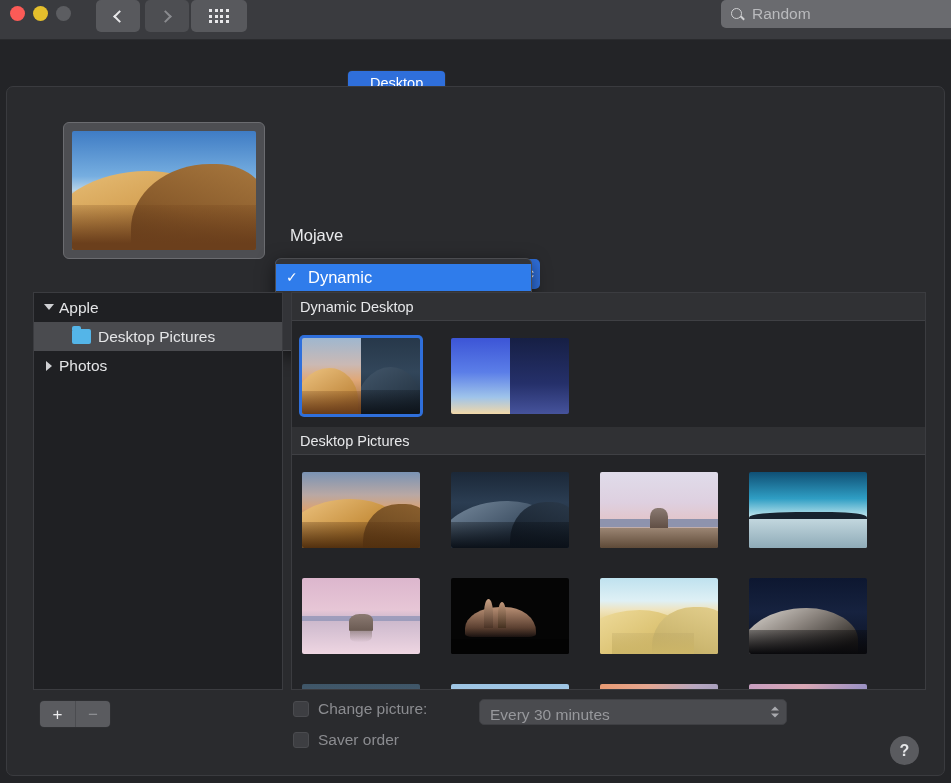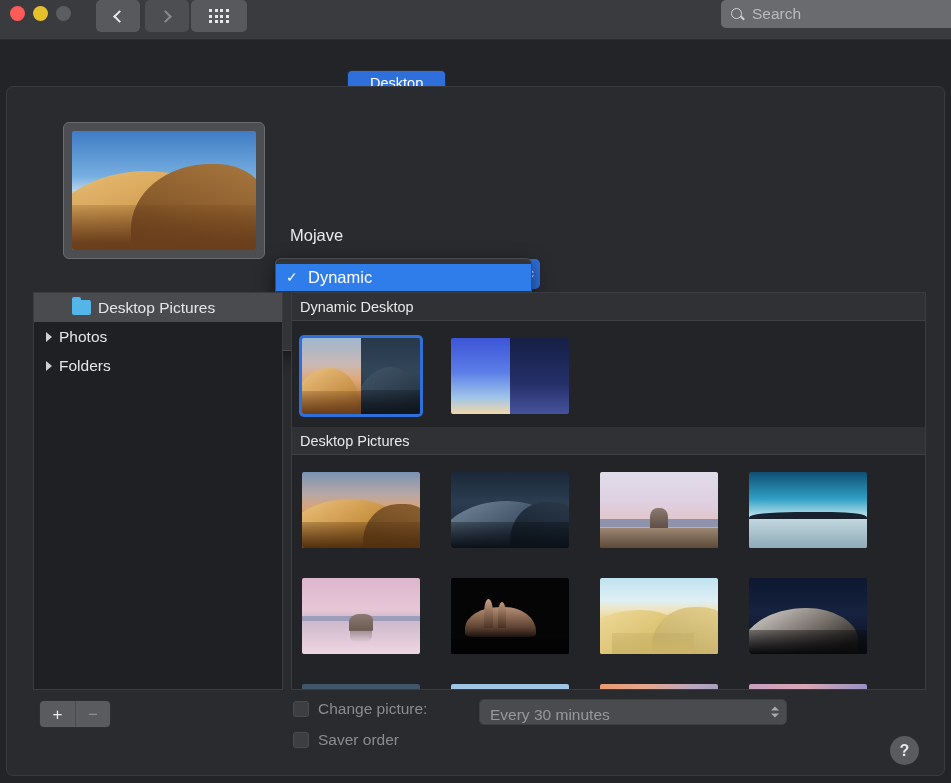--- a/index.html
+++ b/index.html
@@ -286,21 +286,21 @@
         <i></i>
         <i></i>
         <i></i>
         <i></i>
     </span>
   </div>
 
 
   <div class="searchbox">
     <span class="search-ico"></span>
-    <span class="search-ph">Search</span>
+    <span class="search-ph">Random</span>
   </div>
 </div>
 
 <div class="tabs">
   <div class="tab active">Desktop</div>
 </div>
 
 <div class="panel">
 
   <div class="preview">
@@ -329,31 +329,31 @@
     </div>
     <div class="menu-item">
       <span>Light (Still)</span>
     </div>
     <div class="menu-item">
       <span>Dark (Still)</span>
     </div>
   </div>
 
   <div class="sidebar">
+    <div class="sb-row group">
+      <span class="disc"></span>
+      <span>Apple</span>
+    </div>
     <div class="sb-row selected sb-indent">
       <span class="folder-ico"></span>
       <span>Desktop Pictures</span>
     </div>
     <div class="sb-row group">
       <span class="disc closed"></span>
       <span>Photos</span>
-    </div>
-    <div class="sb-row group">
-      <span class="disc closed"></span>
-      <span>Folders</span>
     </div>
   </div>
 
   <div class="gridpane">
 
     <div class="sec-head">Dynamic Desktop</div>
     <div class="sec-body">
 
       <div class="thumb-wrap selected">
         <div class="thumb">

